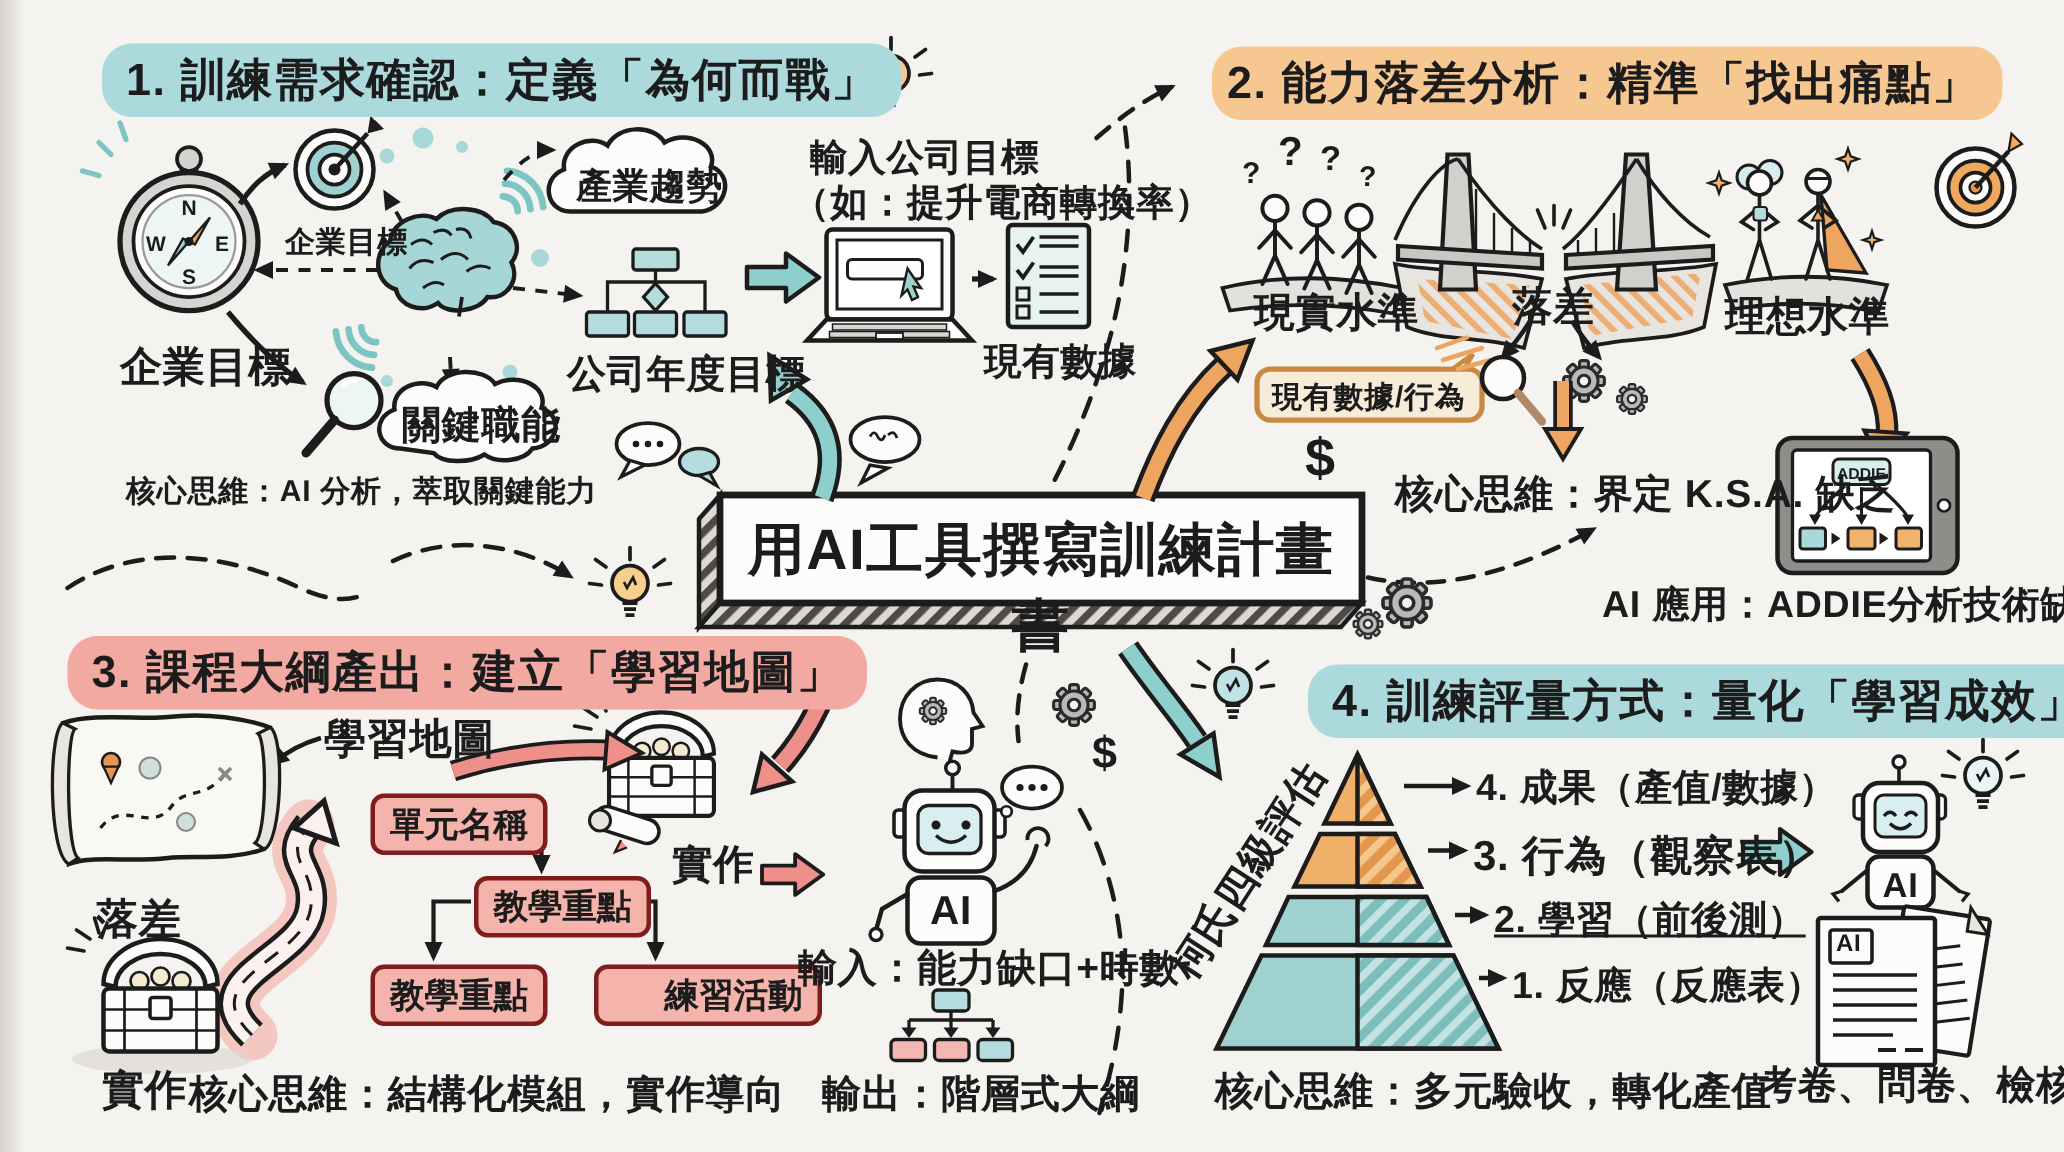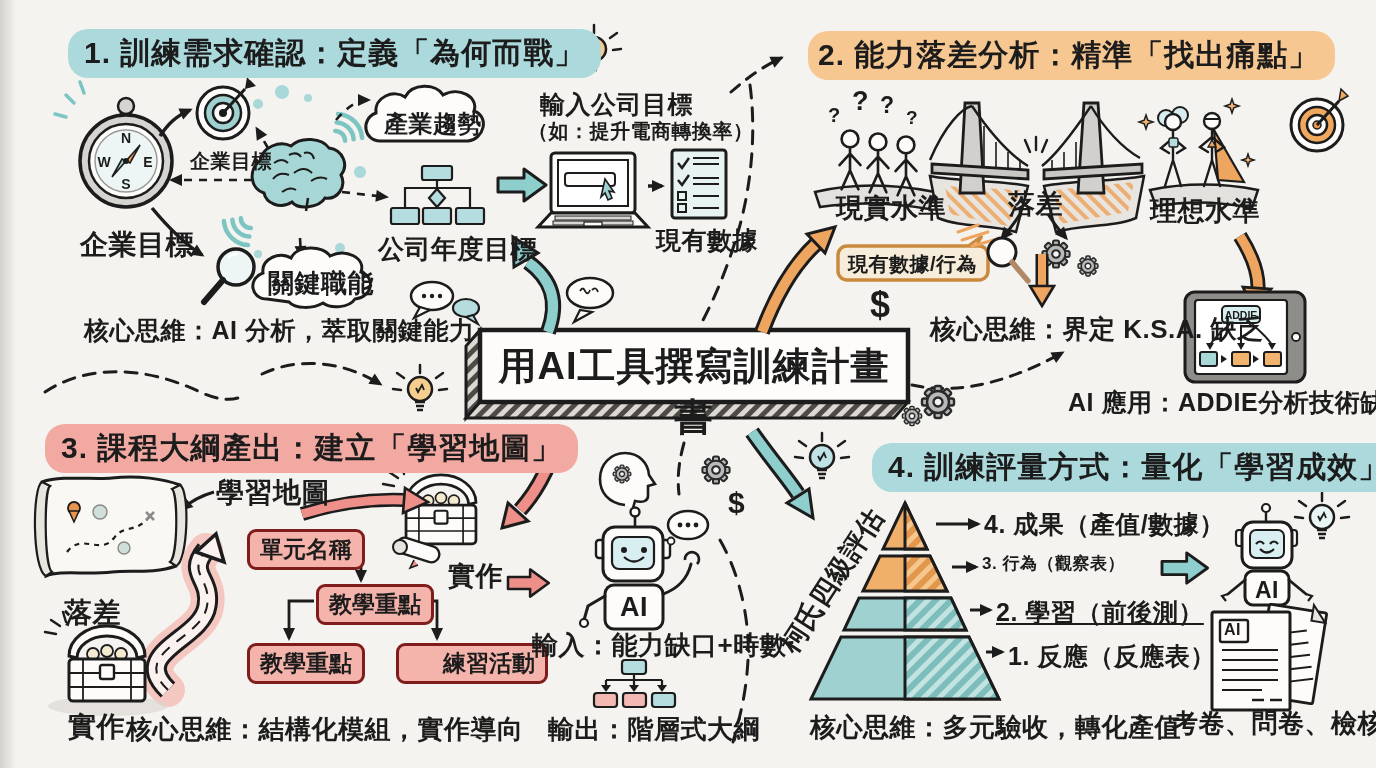--- a/index.html
+++ b/index.html
@@ -487,23 +487,23 @@
 <div class="pill pink" style="left:45px;top:424px;">3. 課程大綱產出：建立「學習地圖」</div>
 <div class="pill teal" style="left:872px;top:443px;">4. 訓練評量方式：量化「學習成效」</div>
 
 <div class="ctitle">用AI工具撰寫訓練計畫書</div>
 
 <div class="lbl" style="left:80px;top:226px;font-size:28px;">企業目標</div>
 <div class="lbl" style="left:190px;top:148px;font-size:20px;">企業目標</div>
 <div class="lbl" style="left:384px;top:108px;font-size:24px;">產業趨勢</div>
 <div class="lbl" style="left:378px;top:232px;font-size:26px;">公司年度目標</div>
 <div class="lbl" style="left:268px;top:266px;font-size:26px;">關鍵職能</div>
-<div class="lbl" style="left:84px;top:314px;font-size:25px;">核心思維：AI 分析，萃取關鍵能力</div>
+<div class="lbl" style="left:84px;top:314px;font-size:20px;">核心思維：AI 分析，萃取關鍵能力</div>
 <div class="lbl" style="left:540px;top:88px;font-size:25px;">輸入公司目標</div>
-<div class="lbl" style="left:528px;top:118px;font-size:20px;">（如：提升電商轉換率）</div>
+<div class="lbl" style="left:528px;top:118px;font-size:25px;">（如：提升電商轉換率）</div>
 <div class="lbl" style="left:656px;top:224px;font-size:25px;">現有數據</div>
 
 <div class="lbl" style="left:836px;top:190px;font-size:27px;">現實水準</div>
 <div class="lbl" style="left:1008px;top:186px;font-size:27px;">落差</div>
 <div class="lbl" style="left:1150px;top:193px;font-size:27px;">理想水準</div>
 <div class="lbl" style="left:848px;top:251px;font-size:20px;">現有數據/行為</div>
 <div class="lbl" style="left:870px;top:284px;font-size:36px;">$</div>
 <div class="lbl" style="left:930px;top:312px;font-size:26px;">核心思維：界定 K.S.A. 缺乏</div>
 <div class="lbl" style="left:1068px;top:386px;font-size:25px;">AI 應用：ADDIE分析技術缺口</div>
 
@@ -517,21 +517,21 @@
 <div class="flowbox" style="left:396px;top:643px;padding-left:44px;">練習活動</div>
 <div class="lbl" style="left:126px;top:712px;font-size:26px;">核心思維：結構化模組，實作導向</div>
 
 <div class="lbl" style="left:616px;top:592px;width:36px;text-align:center;font-size:27px;">AI</div>
 <div class="lbl" style="left:728px;top:486px;font-size:30px;">$</div>
 <div class="lbl" style="left:532px;top:628px;font-size:26px;">輸入：能力缺口+時數</div>
 <div class="lbl" style="left:548px;top:712px;font-size:26px;">輸出：階層式大綱</div>
 
 <div class="lbl rot" style="left:772px;top:640px;font-size:27px;">柯氏四級評估</div>
 <div class="lbl" style="left:984px;top:508px;font-size:25px;">4. 成果（產值/數據）</div>
-<div class="lbl" style="left:982px;top:552px;font-size:17px;">3. 行為（觀察表）</div>
+<div class="lbl" style="left:982px;top:552px;font-size:28px;">3. 行為（觀察表）</div>
 <div class="lbl" style="left:996px;top:596px;font-size:25px;text-decoration:underline;">2. 學習（前後測）</div>
 <div class="lbl" style="left:1008px;top:640px;font-size:25px;">1. 反應（反應表）</div>
 <div class="lbl" style="left:810px;top:710px;font-size:26px;">核心思維：多元驗收，轉化產值</div>
 <div class="lbl" style="left:1252px;top:577px;width:30px;text-align:center;font-size:23px;">AI</div>
 <div class="lbl" style="left:1224px;top:621px;font-size:16px;">AI</div>
 <div class="lbl" style="left:1172px;top:706px;font-size:26px;">考卷、問卷、檢核單</div>
 
 </div>
 
 </body></html>

